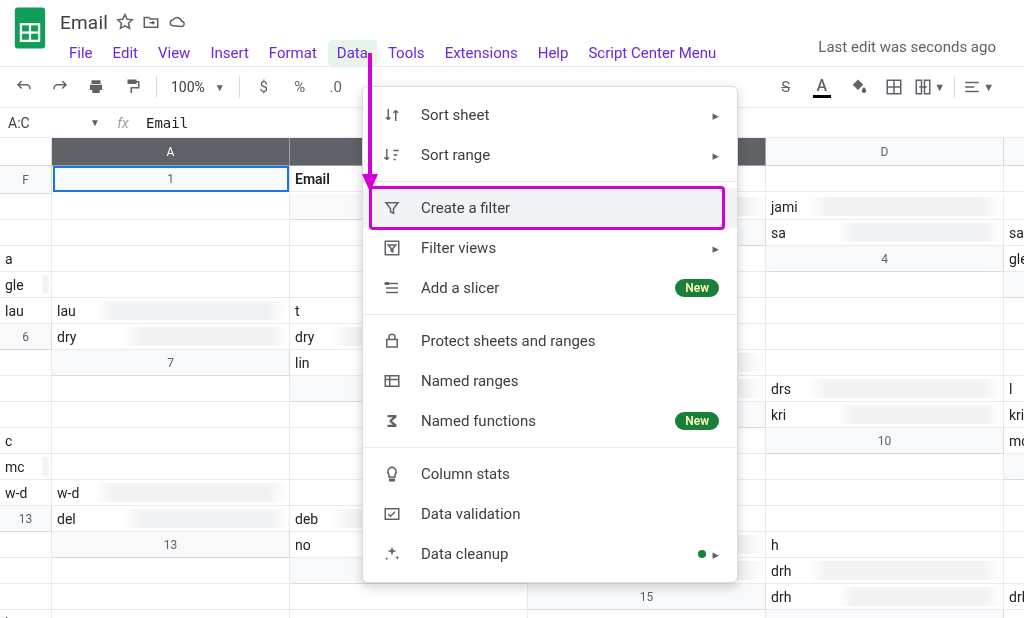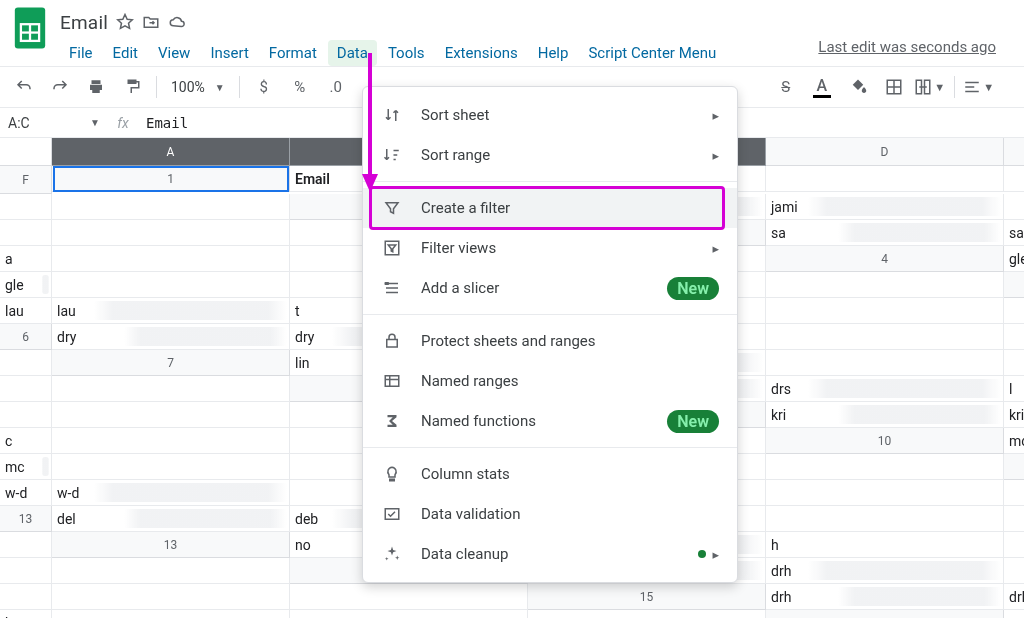--- a/index.html
+++ b/index.html
@@ -8,24 +8,24 @@
 
 .doc-header { display: flex; align-items: flex-start; padding: 8px 10px 0; }
 .logo { width: 40px; height: 40px; margin-right: 10px; display:flex; align-items:center; justify-content:center; }
 .logo svg { width: 34px; height: 44px; }
 .title-area { display: flex; flex-direction: column; }
 .title-row { display: flex; align-items: center; gap: 8px; height: 28px; }
 .doc-title { font-size: 19px; color: #3c4043; letter-spacing: .2px; }
 .title-icon { color: #5f6368; display:flex; }
 
 .menubar { display: flex; gap: 2px; padding-top: 4px; }
-.menu-item { padding: 4px 9px; font-size: 15px; color: #0369a1; border-radius: 4px; cursor: pointer; }
+.menu-item { padding: 4px 9px; font-size: 15px; color: #6d28d9; border-radius: 4px; cursor: pointer; }
 .menu-item.active { background: #e6f4ea; }
 
-.last-edit { margin-left: auto; margin-top: 30px; margin-right: 18px; font-size: 15px; color: #5f6368; text-decoration: underline; cursor:pointer; }
+.last-edit { margin-left: auto; margin-top: 30px; margin-right: 18px; font-size: 15px; color: #5f6368; cursor:pointer; }
 
 
 .toolbar { display:flex; align-items:center; height: 42px; border-top: 1px solid #e8eaed; border-bottom: 1px solid #e8eaed; padding: 0 8px; gap: 4px; color:#5f6368; }
 .tbtn { width: 32px; height: 32px; display:flex; align-items:center; justify-content:center; cursor:pointer; border-radius:4px; font-size:15px; }
 .tsep { width:1px; height:22px; background:#dadce0; margin:0 4px; }
 .zoom { font-size: 14px; color:#3c4043; padding:0 6px; display:flex; align-items:center; gap:10px; }
 .zoom .caret { font-size:10px; color:#5f6368; }
 .fmt-underline { width:32px; text-align:center; }
 .fmt-underline .bar { height:3px; background:#000; width:18px; margin:0 auto; }
 .fmt-a { font-weight: 500; font-size:16px; }
@@ -48,21 +48,21 @@
 .blur { position:absolute; left:72px; right:2px; top:3px; bottom:3px; background: linear-gradient(90deg, rgba(255,255,255,0) 0%, rgba(232,234,237,.6) 10%, rgba(232,234,237,.6) 90%, rgba(255,255,255,0) 100%); border-radius:3px; filter: blur(.3px); }
 .cell.colB .blur { left:42px; }
 
 
 .dropdown { position:absolute; left:362px; top:86px; width:376px; background:#fff; border:1px solid #dadce0; border-radius:6px; box-shadow: 0 4px 12px rgba(0,0,0,.18); padding: 8px 0; z-index:50; }
 .dd-item { display:flex; align-items:center; height:40px; padding: 0 18px; gap: 18px; font-size:15px; color:#3c4043; cursor:pointer; position:relative; }
 .dd-item:hover, .dd-item.hover { background:#f1f3f4; }
 .dd-sep { height:1px; background:#e8eaed; margin:6px 0; }
 .dd-icon { width:22px; display:flex; justify-content:center; color:#5f6368; }
 .dd-right { margin-left:auto; color:#5f6368; font-size:13px; display:flex; align-items:center; gap:6px; }
-.new-badge { background:#188038; color:#86efac; font-size:16px; font-weight:600; padding:2px 10px; border-radius:12px; }
+.new-badge { background:#188038; color:#fef9c3; font-size:12px; font-weight:600; padding:2px 10px; border-radius:12px; }
 .green-dot { width:8px; height:8px; border-radius:50%; background:#188038; }
 .highlight-box { position:absolute; left:6px; right:12px; top:-2px; bottom:-2px; border:3px solid #d500d5; border-radius:4px; pointer-events:none; }
 
 
 .arrow-anno { position:absolute; left:358px; top:48px; z-index:60; pointer-events:none; }
 
 .tri { font-size:11px; }
 </style>
 </head>
 <body>

